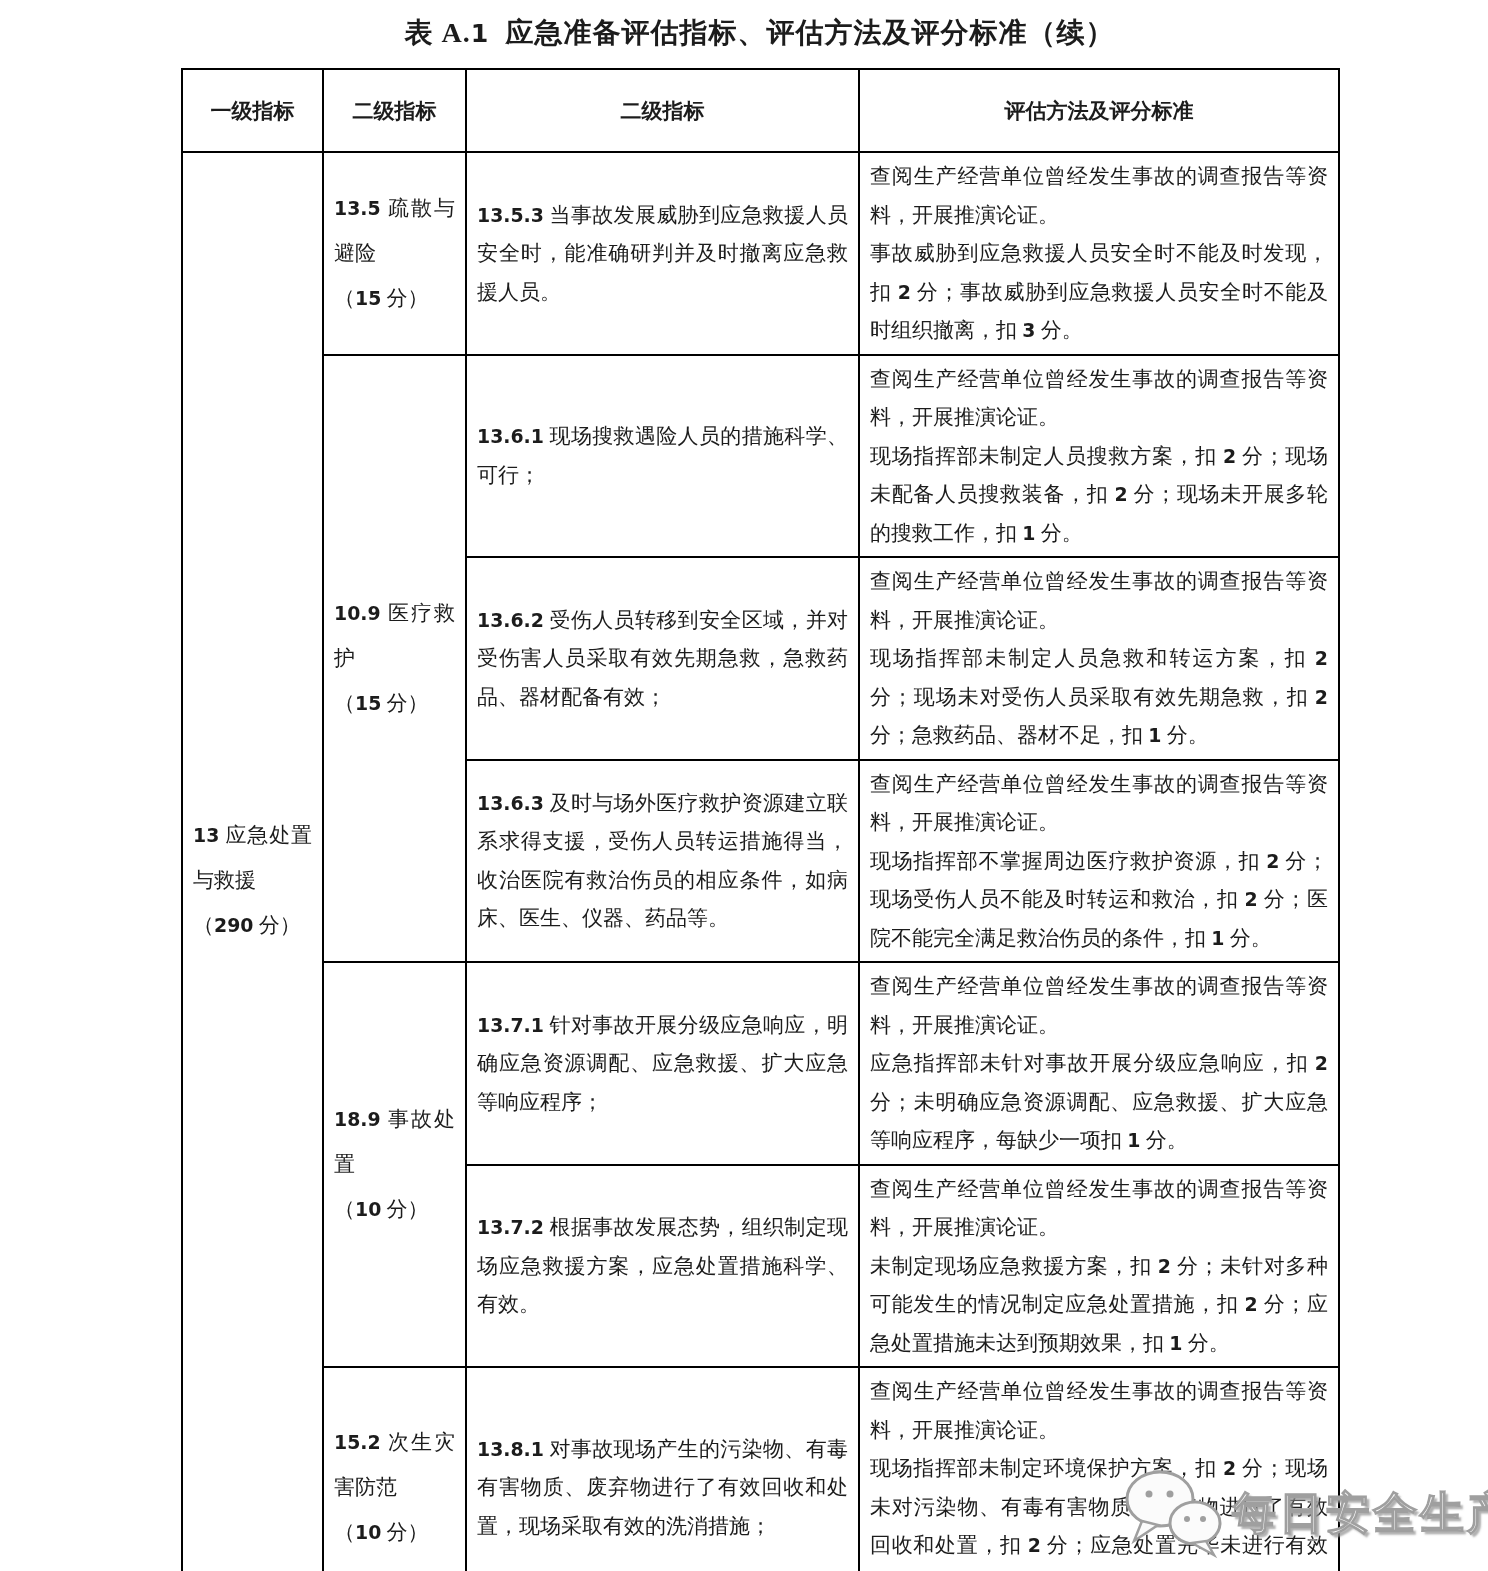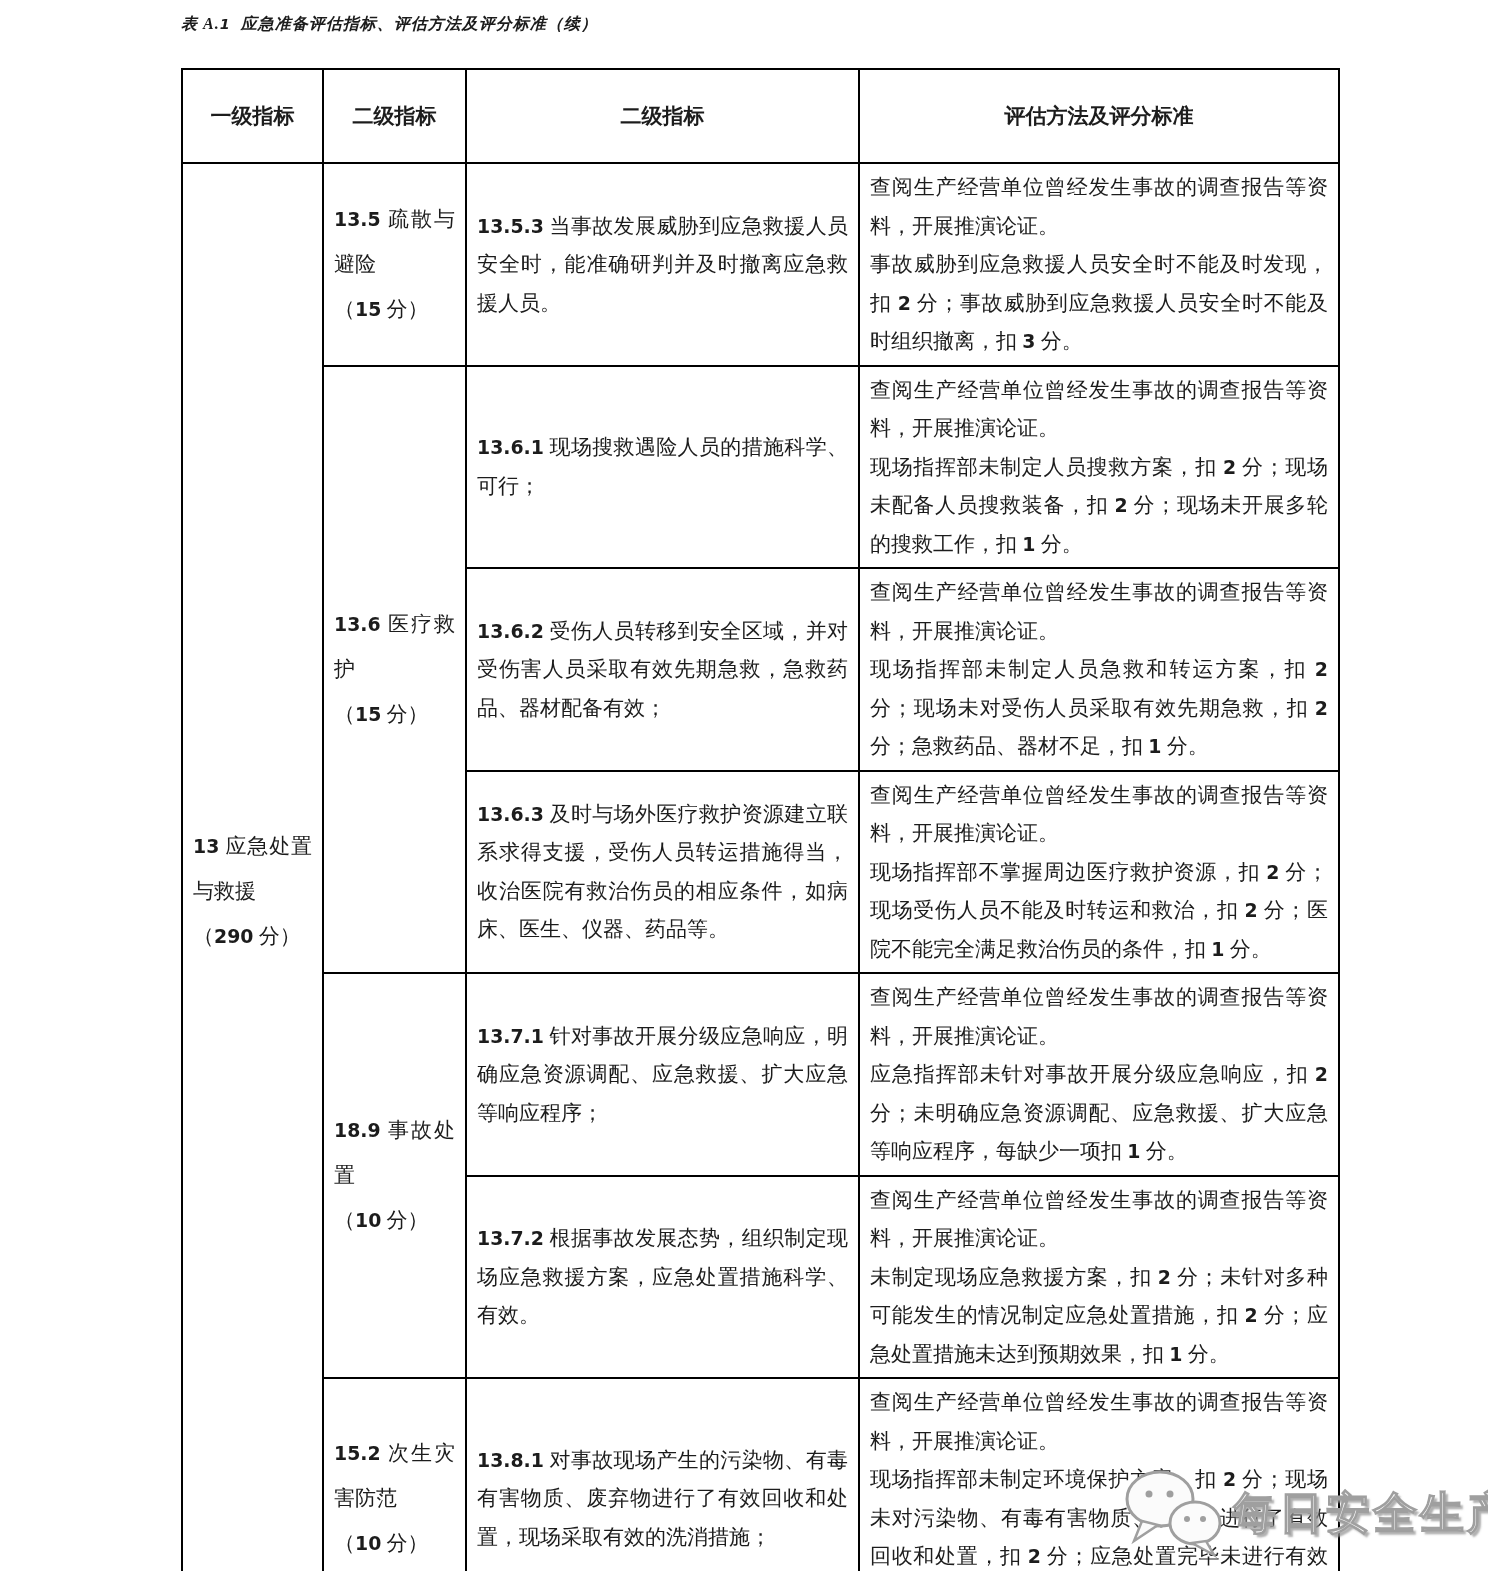--- a/index.html
+++ b/index.html
@@ -7,26 +7,25 @@
     width:1488px;height:1571px;
     background:#ffffff;
     position:relative;
     font-family:"Liberation Serif","DejaVu Serif",serif;
     color:#1c1c1c;
     overflow:hidden;
   }
   .doc-title{
     position:absolute;
     left:181px;top:14px;width:1157px;
-    text-align:left;
-    font-size:16px;
+    text-align:center;
+    font-size:28px;
     font-weight:700;
     letter-spacing:1px;
     white-space:pre;
-    font-style:italic;
   }
   table.assess{
     position:absolute;
     left:181px;top:68px;
     width:1157px;
     border-collapse:collapse;
     table-layout:fixed;
     border:2px solid #000;
   }
   table.assess td{
@@ -86,37 +85,37 @@
 <div class="doc-title autonum">表 A.<span class="num">1</span>  应急准备评估指标、评估方法及评分标准（续）</div>
 
 <table class="assess">
   <colgroup>
     <col style="width:141px">
     <col style="width:143px">
     <col style="width:393px">
     <col style="width:480px">
   </colgroup>
   <tbody>
-      <tr style="height:94px">
+      <tr style="height:83px">
     <td class="hdr">一级指标</td>
     <td class="hdr">二级指标</td>
     <td class="hdr">二级指标</td>
     <td class="hdr">评估方法及评分标准</td>
   </tr>
   <tr style="height:193px">
     <td class="lv1 autonum" rowspan="7"><span class="num">13</span> 应急处置与救援
 （<span class="num">290</span> 分）</td>
     <td class="lv2 autonum"><span class="num">13.5</span> 疏散与避险
 （<span class="num">15</span> 分）</td>
     <td class="lv3 autonum"><span class="num">13.5.3</span> 当事故发展威胁到应急救援人员安全时，能准确研判并及时撤离应急救援人员。</td>
     <td class="method autonum">查阅生产经营单位曾经发生事故的调查报告等资料，开展推演论证。
 事故威胁到应急救援人员安全时不能及时发现，扣 <span class="num">2</span> 分；事故威胁到应急救援人员安全时不能及时组织撤离，扣 <span class="num">3</span> 分。</td>
   </tr>
   <tr style="height:197px">
-    <td class="lv2 autonum" rowspan="3"><span class="num">13.6</span> 医疗救护
+    <td class="lv2 autonum" rowspan="3"><span class="num">10.9</span> 医疗救护
 （<span class="num">15</span> 分）</td>
     <td class="lv3 autonum"><span class="num">13.6.1</span> 现场搜救遇险人员的措施科学、可行；</td>
     <td class="method autonum">查阅生产经营单位曾经发生事故的调查报告等资料，开展推演论证。
 现场指挥部未制定人员搜救方案，扣 <span class="num">2</span> 分；现场未配备人员搜救装备，扣 <span class="num">2</span> 分；现场未开展多轮的搜救工作，扣 <span class="num">1</span> 分。</td>
   </tr>
   <tr style="height:198px">
     <td class="lv3 autonum"><span class="num">13.6.2</span> 受伤人员转移到安全区域，并对受伤害人员采取有效先期急救，急救药品、器材配备有效；</td>
     <td class="method autonum">查阅生产经营单位曾经发生事故的调查报告等资料，开展推演论证。
 现场指挥部未制定人员急救和转运方案，扣 <span class="num">2</span> 分；现场未对受伤人员采取有效先期急救，扣 <span class="num">2</span> 分；急救药品、器材不足，扣 <span class="num">1</span> 分。</td>
   </tr>

